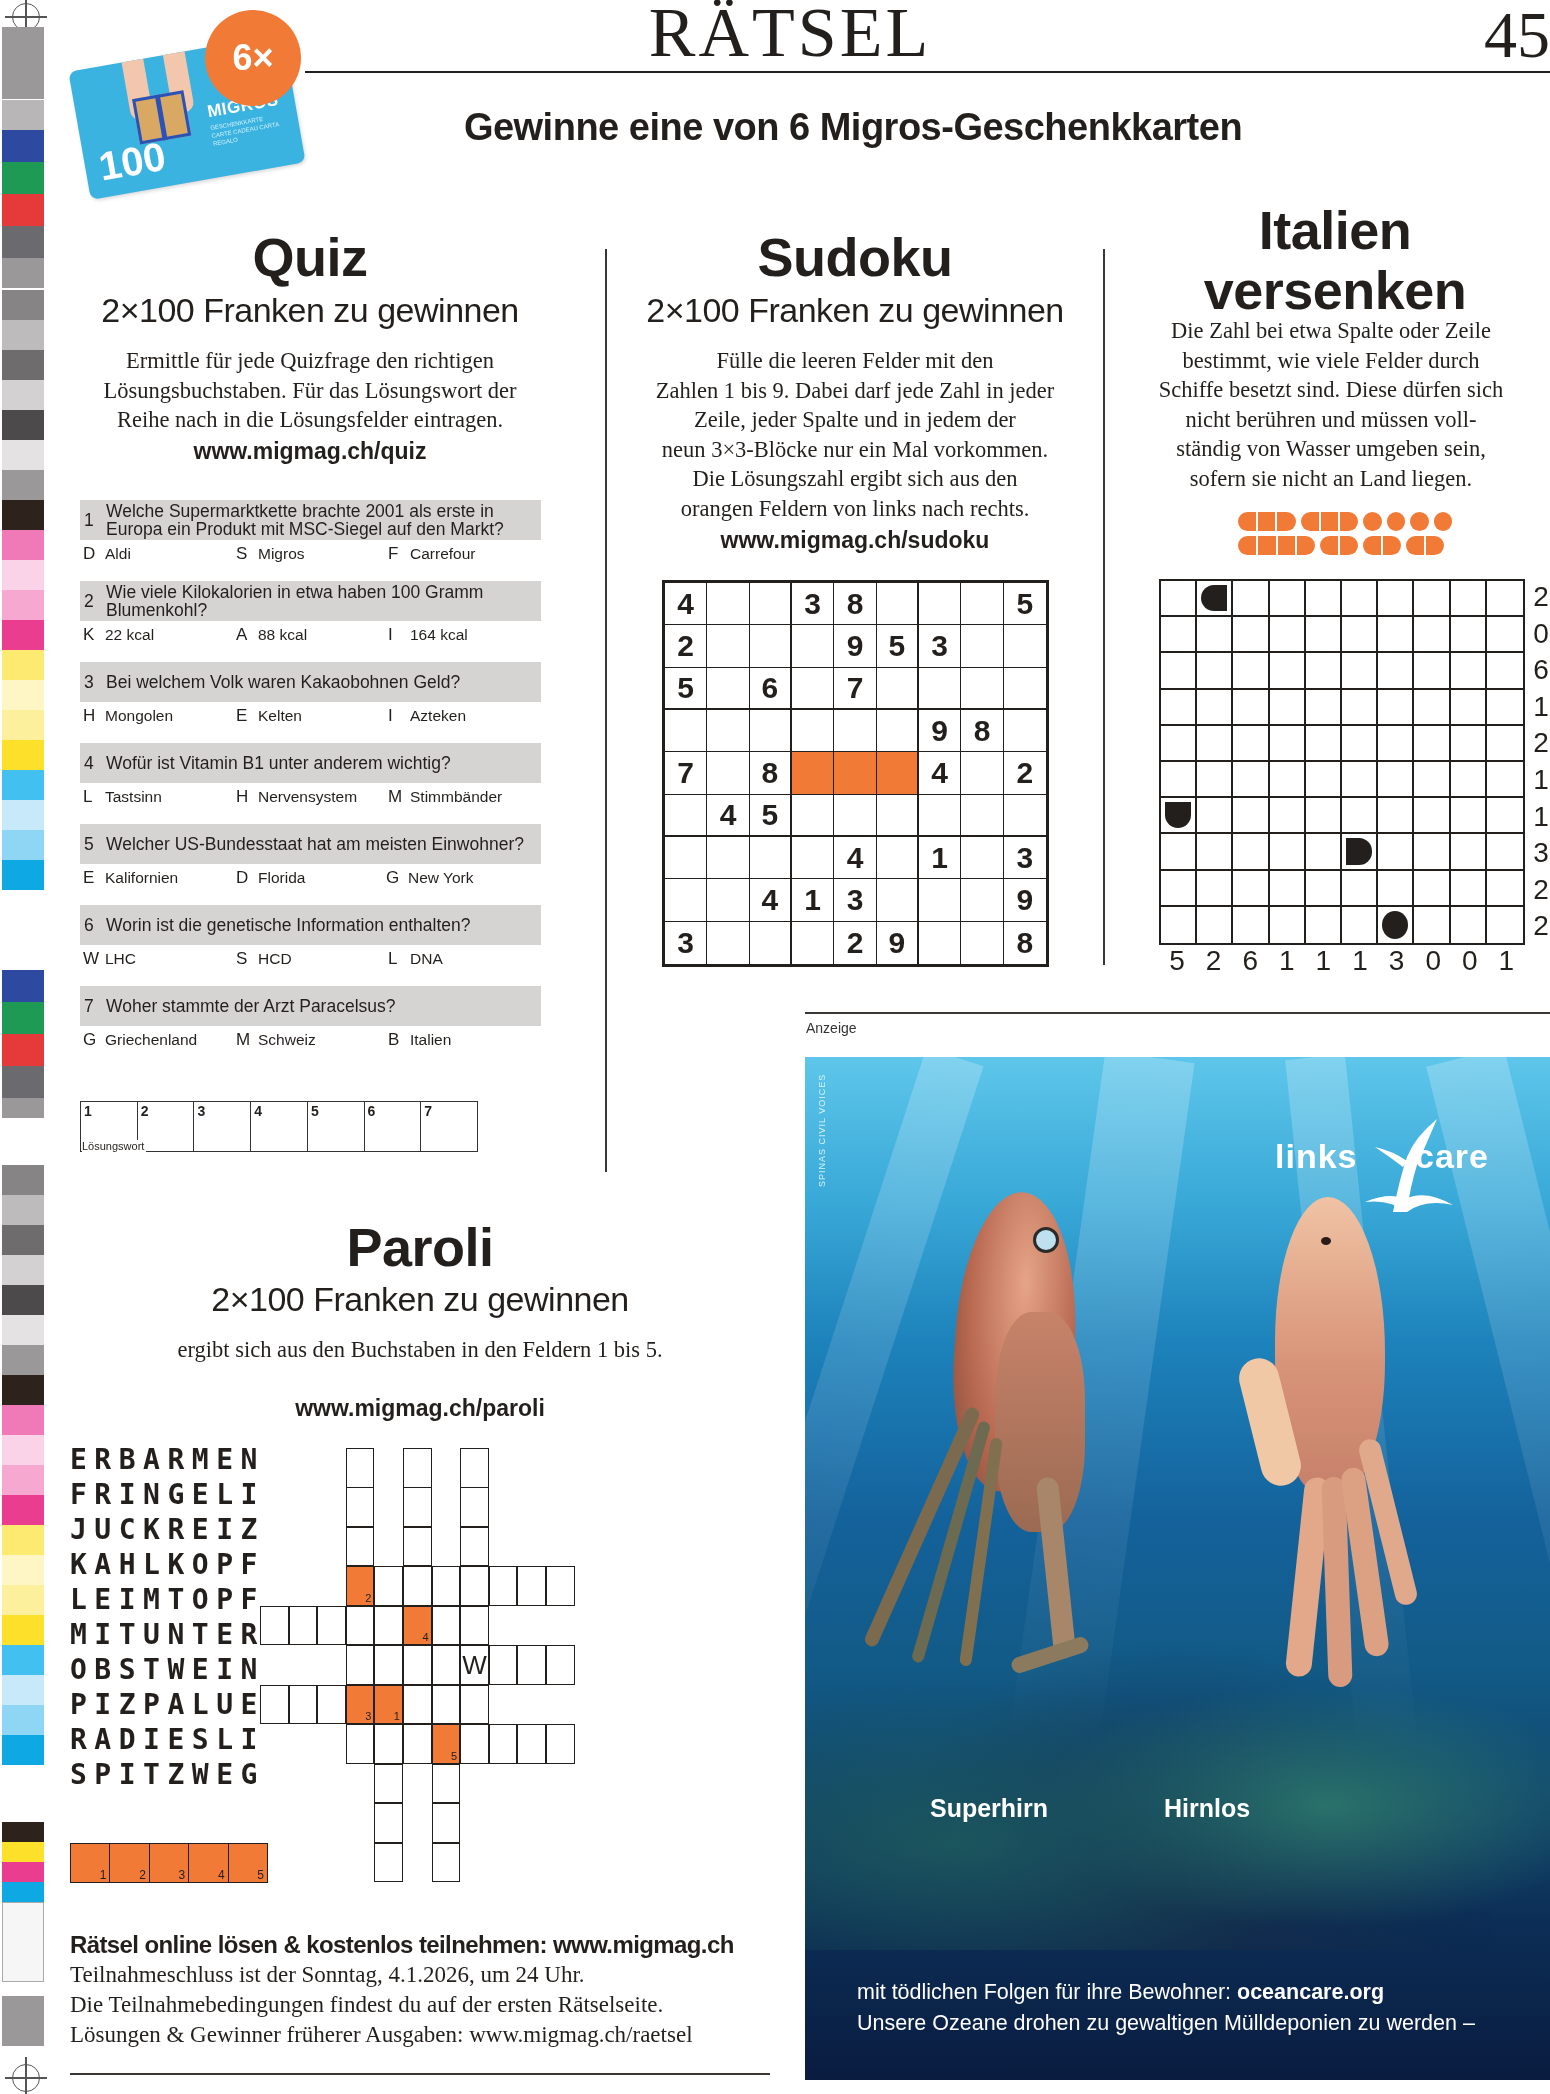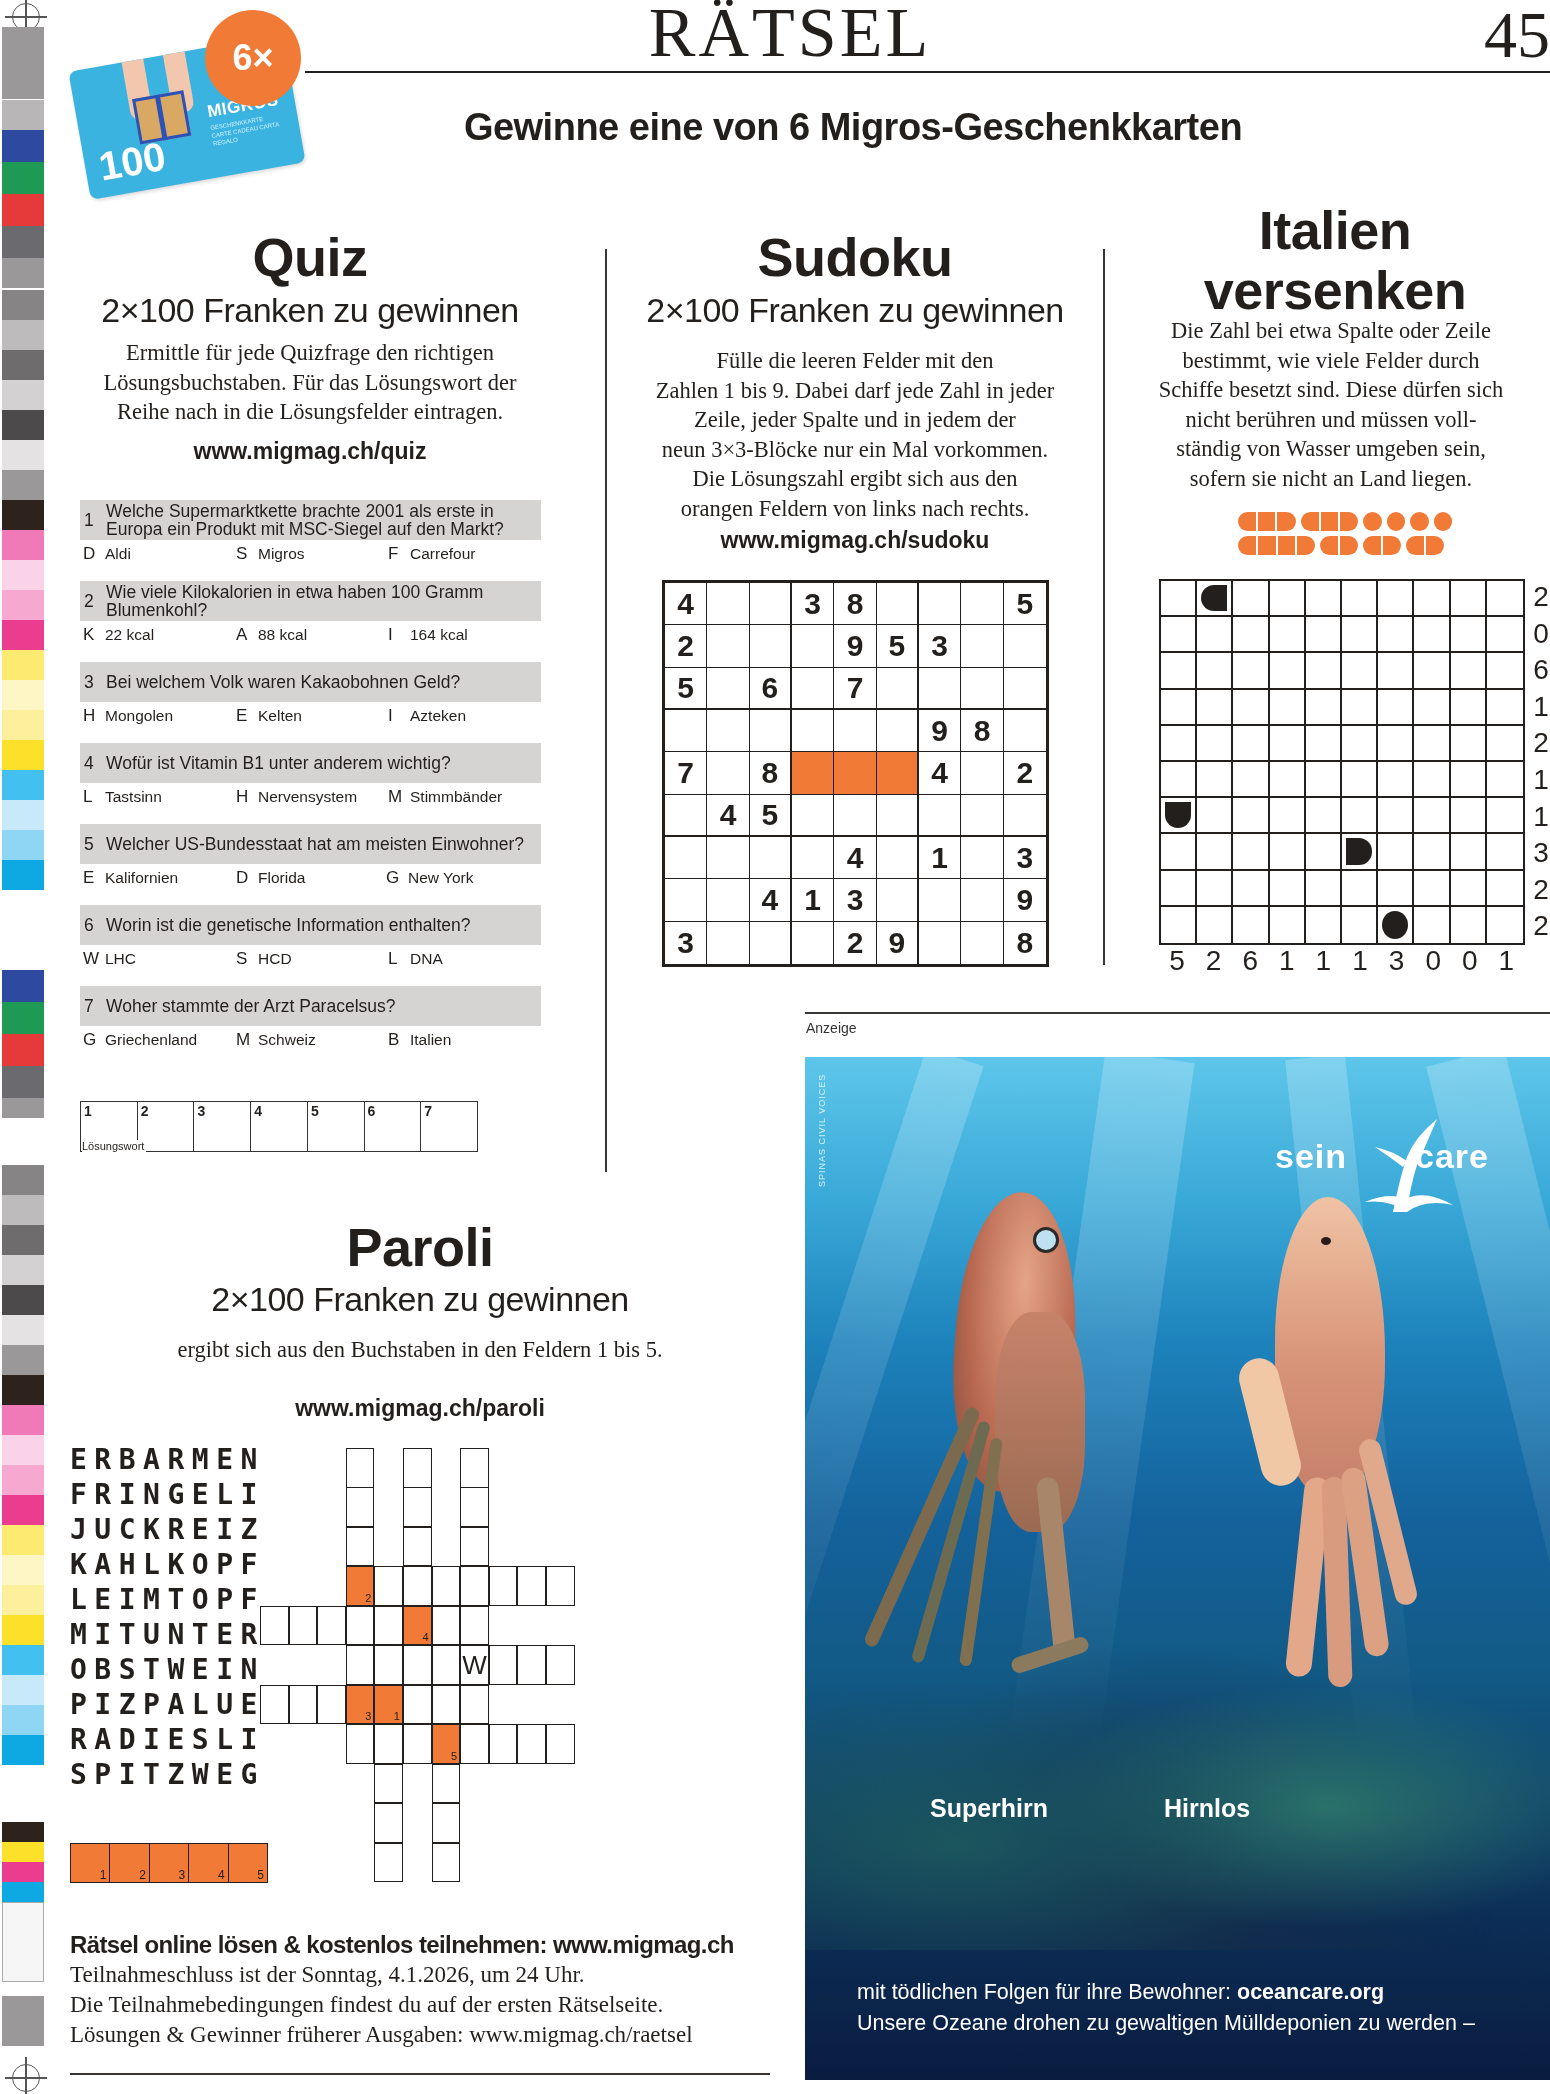--- a/index.html
+++ b/index.html
@@ -178,21 +178,21 @@
   <div class="card-sub">GESCHENKKARTE CARTE CADEAU CARTA REGALO</div>
 </div>
 <div id="badge" class="abs">6×</div>
 <div id="headline" class="abs center">
   <div>Gewinne eine von 6 Migros-Geschenkkarten</div>
 </div>
 
 <section>
   <div class="abs sec-title center" style="left:80px;top:228px;width:460px;">Quiz</div>
   <div class="abs sec-sub center" style="left:60px;top:290px;width:500px;">2×100 Franken zu gewinnen</div>
-  <div class="abs serif sec-body center" style="left:60px;top:338px;width:500px;font-family:Liberation Serif, serif;">
+  <div class="abs serif sec-body center" style="left:60px;top:346px;width:500px;font-family:Liberation Serif, serif;">
     <div>Ermittle für jede Quizfrage den richtigen</div>
     <div>Lösungsbuchstaben. Für das Lösungswort der</div>
     <div>Reihe nach in die Lösungsfelder eintragen.</div>
   </div>
   <div class="abs sec-url center" style="left:60px;top:436px;width:500px;">www.migmag.ch/quiz</div>
 
   <div>
 
     <div class="q-bar" style="top:500px;">
       <span class="qn">1</span>
@@ -612,21 +612,21 @@
   <div class="ray" style="left:620px;transform:rotate(-14deg);width:80px;"></div>
   <div class="reef"></div>
   <div class="credit">SPINAS CIVIL VOICES</div>
 
   <div class="logo">
     <svg width="240" height="110" viewBox="0 0 240 110" style="position:absolute;left:0;top:0">
       <path d="M118 95 Q125 60 132 40 Q140 20 162 2 Q150 30 142 48 Q135 70 132 95 Z" fill="#fff"></path>
       <path d="M90 85 Q115 75 130 82 Q150 72 178 88 Q150 82 132 95 Q115 82 90 85 Z" fill="#fff"></path>
       <path d="M100 30 Q118 34 132 44 L128 50 Q115 40 100 30 Z" fill="#fff"></path>
     </svg>
-    <div class="w1">sein</div>
+    <div class="w1">links</div>
     <div class="w2">care</div>
   </div>
 
   <div>
     <div class="octo" style="left:150px;top:135px;width:120px;height:300px;background:radial-gradient(ellipse at 55% 30%,#e6a487,#b6674f 60%,#7a4a3b);transform:rotate(4deg);"></div>
     <div class="octo" style="left:190px;top:255px;width:90px;height:220px;background:linear-gradient(180deg,#c7836a,#9b6a52);border-radius:40%;"></div>
     <div style="position:absolute;left:228px;top:170px;width:20px;height:20px;border-radius:50%;background:#bfe0ee;border:3px solid #2a2a2a;"></div>
     <div class="tent" style="left:110px;top:340px;width:14px;height:260px;background:#7b6a4e;transform:rotate(24deg);"></div>
     <div class="tent" style="left:140px;top:360px;width:12px;height:250px;background:#6c6a50;transform:rotate(16deg);"></div>
     <div class="tent" style="left:170px;top:380px;width:12px;height:230px;background:#80704f;transform:rotate(8deg);"></div>

